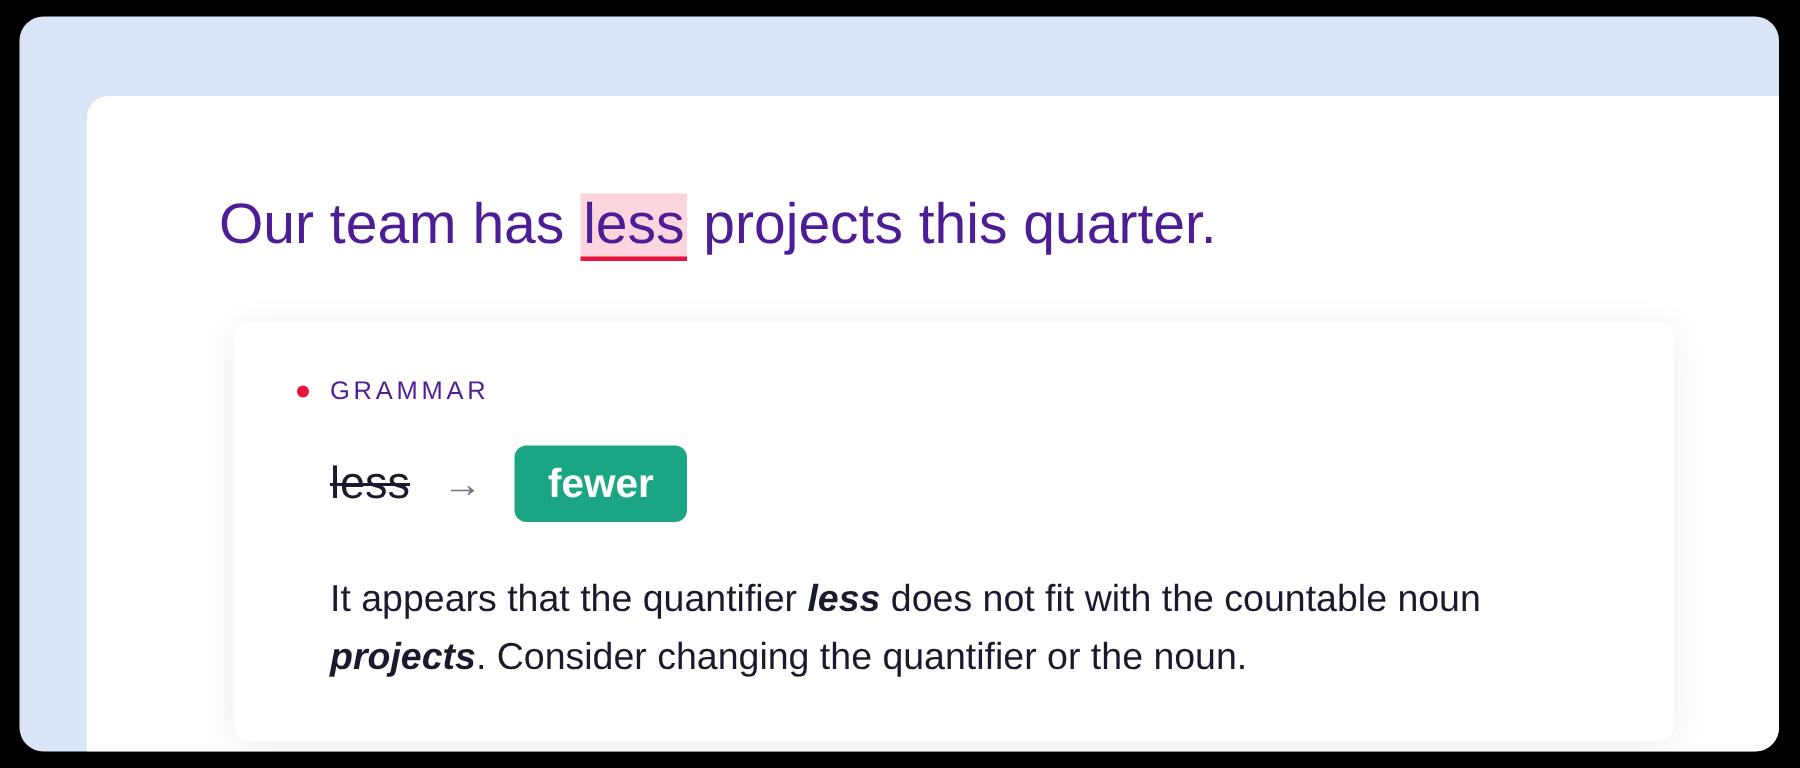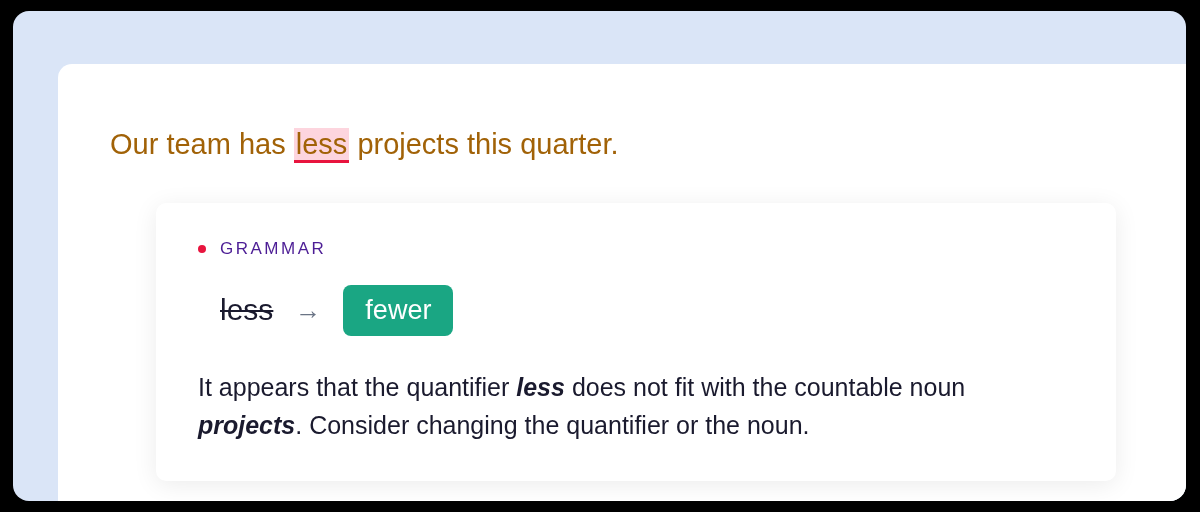--- a/index.html
+++ b/index.html
@@ -27,24 +27,25 @@
       background: #fff;
       position: absolute;
       top: 53px;
       left: 45px;
       right: 0;
       bottom: 0;
       border-radius: 14px 0 0 0;
       padding: 60px 70px 0 52px;
     }
     .sentence-text {
-      font-size: 29px;
-      color: #a16207;
+      font-size: 38px;
+      color: #4c1d95;
       line-height: 1.4;
       font-weight: 400;
+      margin-left: 36px;
     }
     .highlighted-word {
       background: #fdd5de;
       border-bottom: 3px solid #e8143e;
       padding: 0 2px;
     }
     .suggestion-card {
       background: #fff;
       margin-top: 38px;
       margin-left: 46px;
@@ -87,27 +88,28 @@
     .arrow-icon {
       font-size: 26px;
       color: #6a7485;
     }
     .suggestion-pill {
       background: #1aa683;
       color: #fff;
       font-size: 27px;
       padding: 10px 22px;
       border-radius: 8px;
-      font-weight: 400;
+      font-weight: 700;
       cursor: pointer;
     }
     .explanation-text {
       font-size: 25px;
       color: #1a1a2e;
       line-height: 1.55;
+      margin-left: 22px;
     }
     .bold-italic {
       font-weight: 700;
       font-style: italic;
     }
   </style>
 </head>
 <body>
 
 <div class="outer-container">

